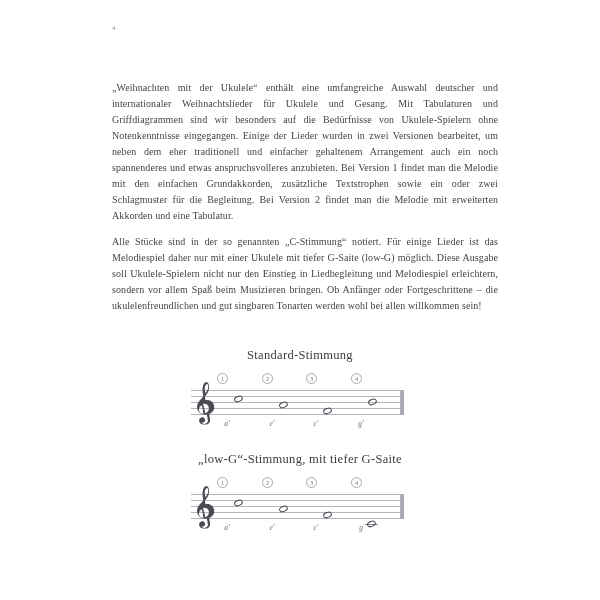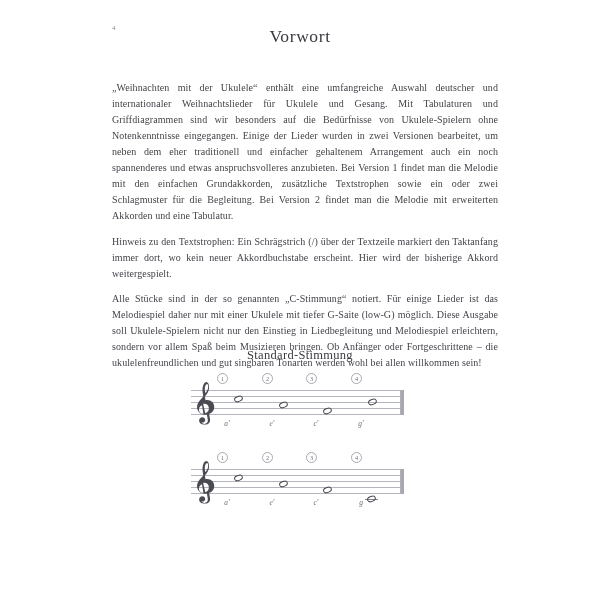--- a/index.html
+++ b/index.html
@@ -207,25 +207,23 @@
   .note-label.p3 { left: 114px; }
   .note-label.p4 { left: 159px; }
 </style>
 </head>
 <body>
 
 <div class="page">
 
   <div class="folio">4</div>
 
-  <h1 class="page-title">Vorwort</h1>
 
   <div class="body-text">
     <p class="para">„Weihnachten mit der Ukulele“ enthält eine umfangreiche Auswahl deutscher und internationaler Weihnachtslieder für Ukulele und Gesang. Mit Tabulaturen und Griffdiagrammen sind wir besonders auf die Bedürfnisse von Ukulele-Spielern ohne Notenkenntnisse eingegangen. Einige der Lieder wurden in zwei Versionen bearbeitet, um neben dem eher traditionell und einfacher gehaltenem Arrangement auch ein noch spannenderes und etwas anspruchsvolleres anzubieten. Bei Version 1 findet man die Melodie mit den einfachen Grundakkorden, zusätzliche Textstrophen sowie ein oder zwei Schlagmuster für die Begleitung. Bei Version 2 findet man die Melodie mit erweiterten Akkorden und eine Tabulatur.</p>
-    <p class="para">Hinweis zu den Textstrophen: Ein Schrägstrich (/) über der Textzeile markiert den Taktanfang immer dort, wo kein neuer Akkordbuchstabe erscheint. Hier wird der bisherige Akkord weitergespielt.</p>
     <p class="para">Alle Stücke sind in der so genannten „C-Stimmung“ notiert. Für einige Lieder ist das Melodiespiel daher nur mit einer Ukulele mit tiefer G-Saite (low-G) möglich. Diese Ausgabe soll Ukulele-Spielern nicht nur den Einstieg in Liedbegleitung und Melodiespiel erleichtern, sondern vor allem Spaß beim Musizieren bringen. Ob Anfänger oder Fortgeschrittene – die ukulelenfreundlichen und gut singbaren Tonarten werden wohl bei allen willkommen sein!</p>
   </div>
 
   <div class="notation-block first">
     <h2 class="tuning-title">Standard-Stimmung</h2>
 
     <div class="score">
 
       <div class="string-numbers">
         <div class="num-circle n1">1</div>
@@ -258,20 +256,21 @@
         <div class="note-label p1">a'</div>
         <div class="note-label p2">e'</div>
         <div class="note-label p3">c'</div>
         <div class="note-label p4">g'</div>
       </div>
 
     </div>
   </div>
 
   <div class="notation-block second">
+    <h2 class="tuning-title">„low-G“-Stimmung, mit tiefer G-Saite</h2>
 
     <div class="score">
 
       <div class="string-numbers">
         <div class="num-circle n1">1</div>
         <div class="num-circle n2">2</div>
         <div class="num-circle n3">3</div>
         <div class="num-circle n4">4</div>
       </div>
 

